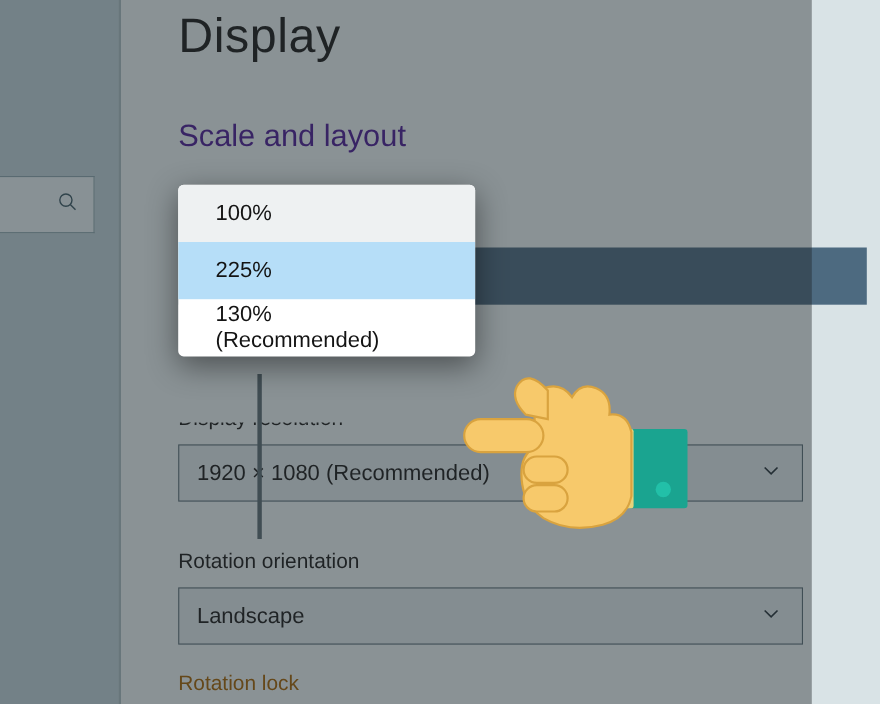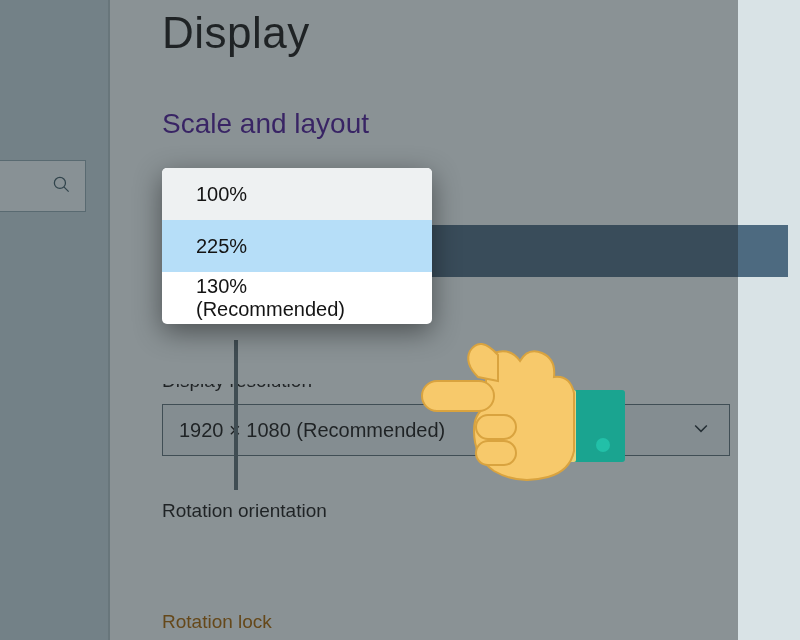--- a/index.html
+++ b/index.html
@@ -76,20 +76,28 @@
       <span class="value">1920 × 1080 (Recommended)</span>
       <span class="chev">
         <svg viewBox="0 0 24 24">
             <polyline points="5 9 12 16 19 9"></polyline>
           </svg>
       </span>
     </div>
 
     <div class="label orientation">Rotation orientation</div>
 
+    <div class="select orientation">
+      <span class="value">Landscape</span>
+      <span class="chev">
+        <svg viewBox="0 0 24 24">
+            <polyline points="5 9 12 16 19 9"></polyline>
+          </svg>
+      </span>
+    </div>
 
     <div class="label rotation">Rotation lock</div>
   </div>
 
   <div class="band"></div>
 
   <div class="dim"></div>
 
   <div class="popup">
     <div class="item first">100%</div>

